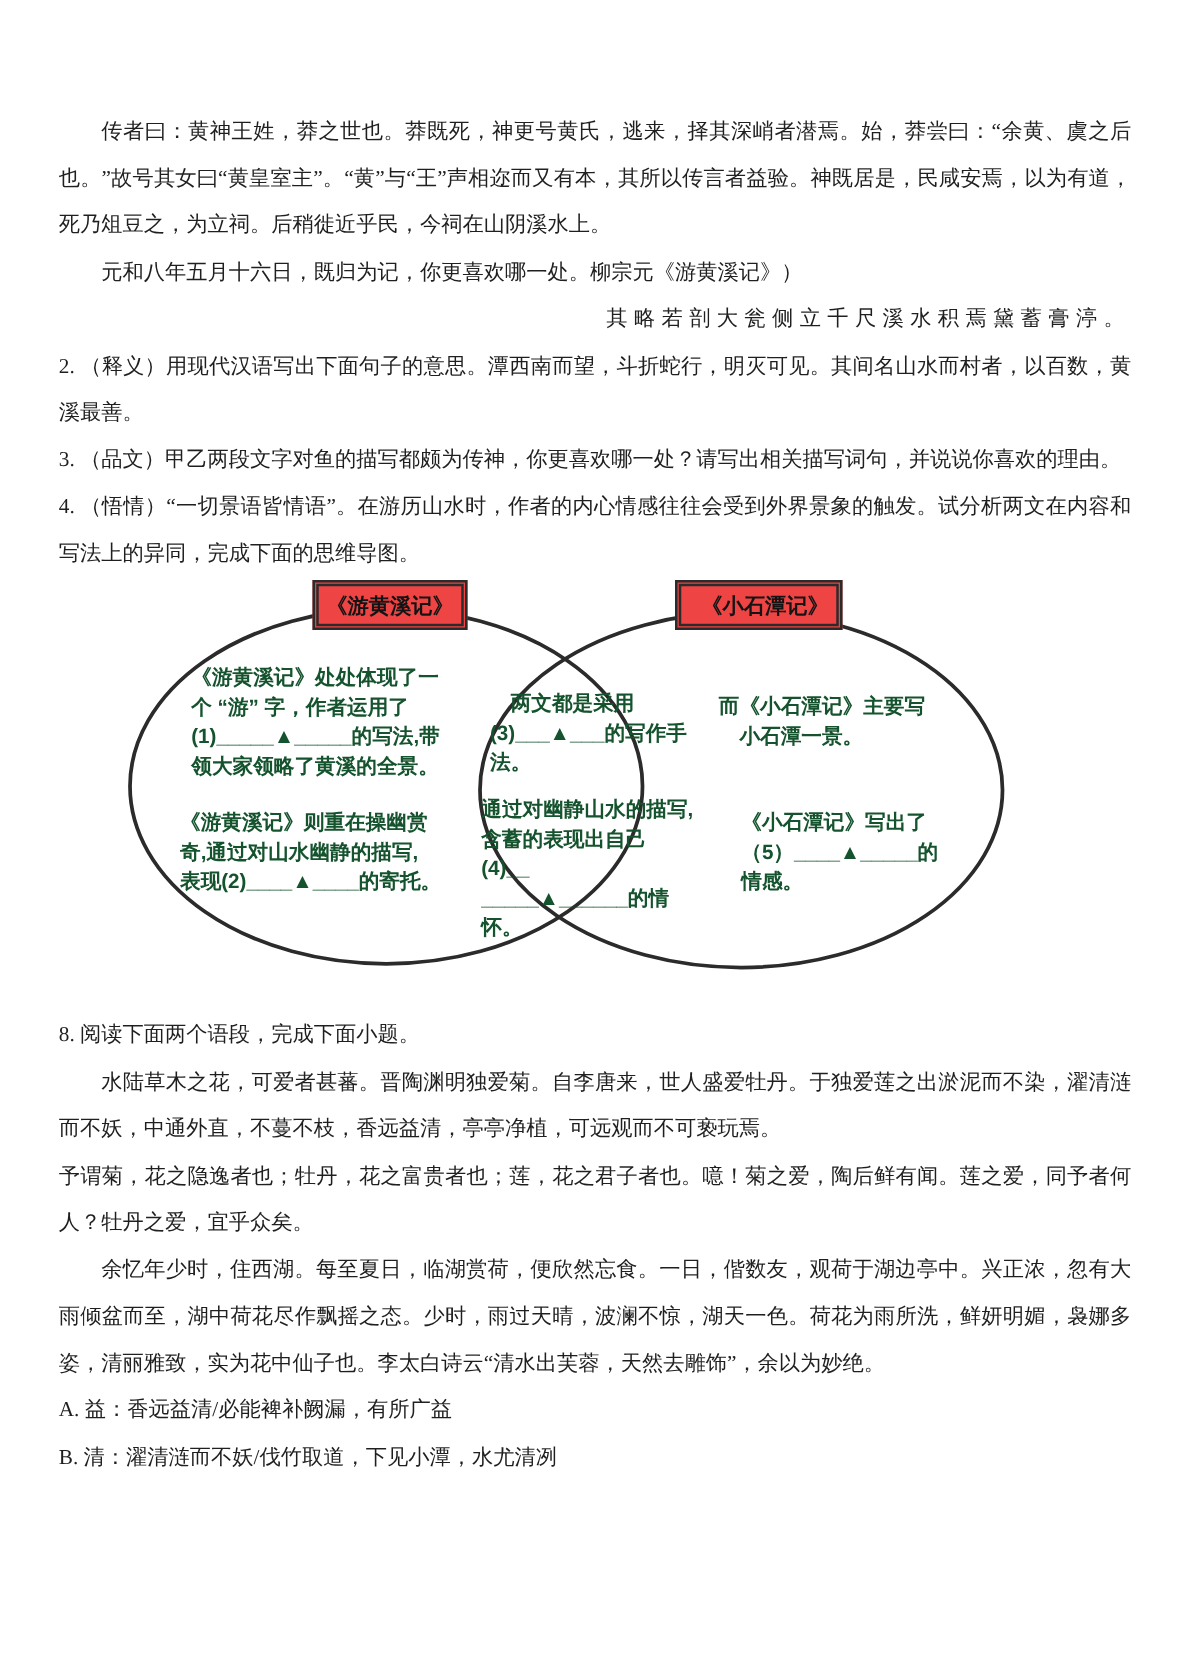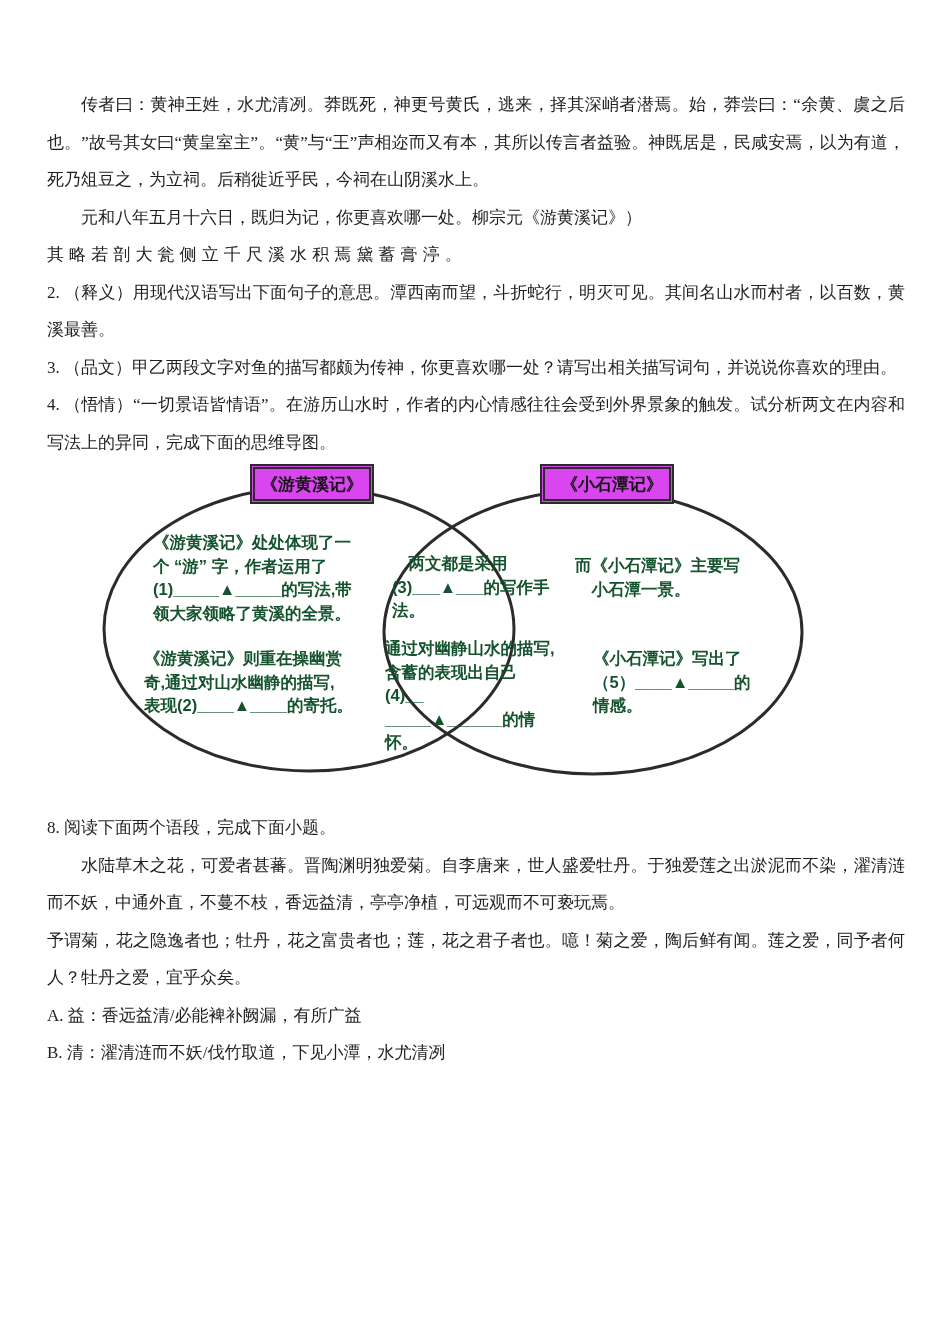--- a/index.html
+++ b/index.html
@@ -21,38 +21,38 @@
   .content {
     padding: 86px 45px 0 47px;
     font-size: 17px;
     line-height: 37.5px;
     text-align: justify;
   }
   .content p { margin: 0; }
   .indent { text-indent: 2em; }
   .spaced {
     letter-spacing: 0.3em;
-    text-align: left;
+    text-align: right;
   }
 
   
   .diagram {
     position: relative;
     height: 352px;
     margin-top: -4px;
     line-height: normal;
     text-align: left;
   }
   .diagram svg { position: absolute; left: 0; top: 0; }
   .venn-box {
     position: absolute;
     top: 7px;
     height: 30px;
     border: 5px double #2b2b2b;
-    background: #d946ef;
+    background: #ef4444;
     display: flex;
     align-items: center;
     justify-content: center;
     font-family: "Liberation Sans", "DejaVu Sans", sans-serif;
     font-weight: 600;
     font-size: 17px;
     color: #141414;
     padding: 0 6px;
   }
   .venn-box.left  { left: 203px; min-width: 100px; }
@@ -72,21 +72,21 @@
   .vt-mid-bottom   { left: 338px; top: 180px; width: 175px; }
   .vt-right-top    { left: 528px; top: 97px;  width: 210px; }
   .vt-right-bottom { left: 546px; top: 190px; width: 190px; }
 </style>
 </head>
 <body>
 
 <div class="page">
   <div class="content">
 
-    <p class="indent">传者曰：黄神王姓，水尤清冽。莽既死，神更号黄氏，逃来，择其深峭者潜焉。始，莽尝曰：“余黄、虞之后也。”故号其女曰“黄皇室主”。“黄”与“王”声相迩而又有本，其所以传言者益验。神既居是，民咸安焉，以为有道，死乃俎豆之，为立祠。后稍徙近乎民，今祠在山阴溪水上。</p>
+    <p class="indent">传者曰：黄神王姓，莽之世也。莽既死，神更号黄氏，逃来，择其深峭者潜焉。始，莽尝曰：“余黄、虞之后也。”故号其女曰“黄皇室主”。“黄”与“王”声相迩而又有本，其所以传言者益验。神既居是，民咸安焉，以为有道，死乃俎豆之，为立祠。后稍徙近乎民，今祠在山阴溪水上。</p>
     <p class="indent">元和八年五月十六日，既归为记，你更喜欢哪一处。柳宗元《游黄溪记》）</p>
     <p class="spaced">其略若剖大瓮侧立千尺溪水积焉黛蓄膏渟。</p>
     <p>2. （释义）用现代汉语写出下面句子的意思。潭西南而望，斗折蛇行，明灭可见。其间名山水而村者，以百数，黄溪最善。</p>
     <p>3. （品文）甲乙两段文字对鱼的描写都颇为传神，你更喜欢哪一处？请写出相关描写词句，并说说你喜欢的理由。</p>
     <p>4. （悟情）“一切景语皆情语”。在游历山水时，作者的内心情感往往会受到外界景象的触发。试分析两文在内容和写法上的异同，完成下面的思维导图。</p>
 
     <div class="diagram">
       <svg width="950" height="352" viewBox="0 0 950 352">
         <ellipse cx="262" cy="172" rx="205" ry="142" fill="none" stroke="#2b2b2b" stroke-width="3"></ellipse>
         <ellipse cx="546" cy="175" rx="209" ry="142" fill="none" stroke="#2b2b2b" stroke-width="3"></ellipse>
@@ -113,17 +113,18 @@
       <div class="vtext vt-right-top">而《小石潭记》主要写
 　小石潭一景。</div>
       <div class="vtext vt-right-bottom">《小石潭记》写出了
 （5）____▲_____的
 情感。</div>
     </div>
 
     <p>8. 阅读下面两个语段，完成下面小题。</p>
     <p class="indent">水陆草木之花，可爱者甚蕃。晋陶渊明独爱菊。自李唐来，世人盛爱牡丹。于独爱莲之出淤泥而不染，濯清涟而不妖，中通外直，不蔓不枝，香远益清，亭亭净植，可远观而不可亵玩焉。</p>
     <p>予谓菊，花之隐逸者也；牡丹，花之富贵者也；莲，花之君子者也。噫！菊之爱，陶后鲜有闻。莲之爱，同予者何人？牡丹之爱，宜乎众矣。</p>
+    <p class="indent">余忆年少时，住西湖。每至夏日，临湖赏荷，便欣然忘食。一日，偕数友，观荷于湖边亭中。兴正浓，忽有大雨倾盆而至，湖中荷花尽作飘摇之态。少时，雨过天晴，波澜不惊，湖天一色。荷花为雨所洗，鲜妍明媚，袅娜多姿，清丽雅致，实为花中仙子也。李太白诗云“清水出芙蓉，天然去雕饰”，余以为妙绝。</p>
     <p>A. 益：香远益清/必能裨补阙漏，有所广益</p>
     <p>B. 清：濯清涟而不妖/伐竹取道，下见小潭，水尤清冽</p>
 
   </div>
 </div>
 
 </body></html>

